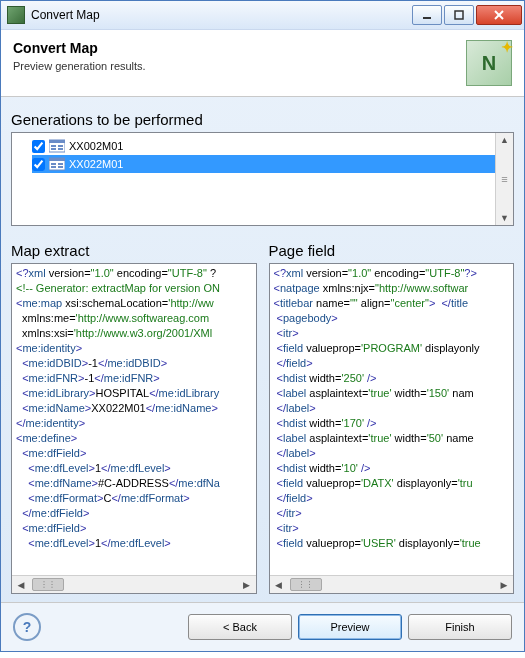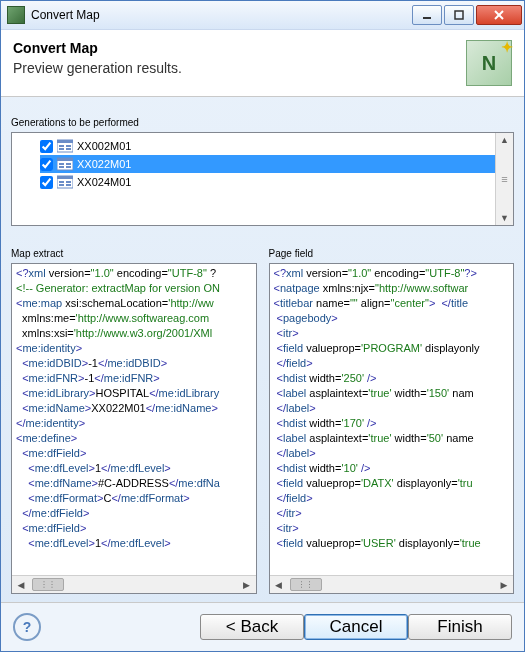--- a/index.html
+++ b/index.html
@@ -6,47 +6,47 @@
 .window{width:525px;height:652px;border:1px solid #4a7abc;box-sizing:border-box;position:relative;background:linear-gradient(to bottom,#eaf2fb 0,#dce9f7 100%);display:flex;flex-direction:column}
 .titlebar{height:28px;background:linear-gradient(to bottom,#f4f8fd,#d9e7f8);display:flex;align-items:center;padding:0 2px 0 6px;border-bottom:1px solid #c9d8ee}
 .titlebar .ticon{width:16px;height:16px;background:linear-gradient(135deg,#6fa36f,#3b6d3b);margin-right:6px;border:1px solid #2f5a2f}
 .titlebar .ttext{flex:1;font-size:12px;color:#000}
 .tbtn{width:28px;height:18px;margin-left:2px;border:1px solid #6b8ec1;border-radius:2px;display:flex;align-items:center;justify-content:center;background:linear-gradient(to bottom,#fdfefe,#d3e3f6)}
 .tbtn.close{width:44px;background:linear-gradient(to bottom,#f08474,#d7442b);border-color:#9c2c1b;color:#fff}
 .tbtn svg{width:12px;height:12px}
 .header{background:#fff;border-bottom:1px solid #c9c9c9;padding:10px 12px;display:flex;align-items:flex-start}
 .header .hleft{flex:1}
 .header h1{margin:0 0 4px 0;font-size:14px;font-weight:bold}
-.header .sub{font-size:14px;color:#333}
+.header .sub{font-size:11px;color:#333}
 .header .hicon{width:44px;height:44px;background:linear-gradient(135deg,#d8e9d8,#a8cfa8);border:1px solid #7aa77a;display:flex;align-items:center;justify-content:center;color:#2e6b2e;font-size:20px;font-weight:bold;position:relative}
 .header .hicon .star{position:absolute;top:-2px;right:-2px;color:#e6b800;font-size:14px}
 .content{flex:1;padding:8px 10px;display:flex;flex-direction:column;min-height:0}
-.section-label{font-size:10px;margin:12px 0 4px 0}
+.section-label{font-size:15px;margin:6px 0 4px 0}
 .listbox{border:1px solid #828790;background:#fff;height:92px;position:relative;display:flex}
-.listscroll{flex:1;overflow:hidden;padding:4px 0 0 28px}
+.listscroll{flex:1;overflow:hidden;padding:4px 0 0 20px}
 .row{display:flex;align-items:center;height:18px;font-size:11px}
 .row input[type=checkbox]{margin:0 4px 0 0;width:13px;height:13px}
 .row .mico{width:16px;height:14px;margin-right:4px;display:flex;align-items:center;justify-content:center}
 .row .mico svg{width:16px;height:14px}
 .row.sel{background:#3399ff;color:#fff}
 .vscroll{width:17px;background:#f0f0f0;border-left:1px solid #cfcfcf;display:flex;flex-direction:column;align-items:center;justify-content:space-between;padding:2px 0}
 .vscroll .arr{font-size:9px;color:#555}
 .vscroll .grip{font-size:11px;color:#888}
 .panes{flex:1;display:flex;gap:12px;margin-top:10px;min-height:0}
 .pane{flex:1;display:flex;flex-direction:column;min-width:0}
 .xmlbox{flex:1;border:1px solid #828790;background:#fff;overflow:hidden;display:flex;flex-direction:column}
 .xmlcontent{flex:1;overflow:hidden;padding:2px 4px;font-family:"Segoe UI",sans-serif;font-size:11px;line-height:15px;white-space:pre;position:relative}
 .hscroll{height:17px;background:#f0f0f0;border-top:1px solid #cfcfcf;display:flex;align-items:center;padding:0 2px}
 .hscroll .arr{font-size:9px;color:#555;width:14px;text-align:center}
 .hscroll .thumb{width:30px;height:11px;background:#cfcfcf;border:1px solid #a8a8a8;border-radius:2px;margin-left:4px;display:flex;align-items:center;justify-content:center;color:#777;font-size:8px}
 .hscroll .track{flex:1}
 .footer{border-top:1px solid #c9c9c9;padding:10px 12px;display:flex;align-items:center;background:#eef4fb}
 .help{width:24px;height:24px;border:2px solid #7a9cc6;border-radius:50%;color:#4a7abc;display:flex;align-items:center;justify-content:center;font-weight:bold;font-size:14px}
 .footer .spacer{flex:1}
-.btn{min-width:82px;height:24px;border:1px solid #8a8a8a;border-radius:3px;background:linear-gradient(to bottom,#fdfdfd,#e4e4e4);font-size:17px;display:flex;align-items:center;justify-content:center;padding:0 10px}
+.btn{min-width:82px;height:24px;margin-left:6px;border:1px solid #8a8a8a;border-radius:3px;background:linear-gradient(to bottom,#fdfdfd,#e4e4e4);font-size:11px;display:flex;align-items:center;justify-content:center;padding:0 10px}
 .btn.default{border:1px solid #2f6fb3;box-shadow:0 0 0 1px #8cb8e6 inset;background:linear-gradient(to bottom,#f6fbff,#d9ecfb)}
 
 .t{color:#1a4e8a}      
 .s{color:#1a7a1a}      
 .c{color:#1a7a1a}      
 .p{color:#3333aa}      
 .k{color:#000}         
 </style>
 </head>
 <body>
@@ -111,34 +111,20 @@
                 <rect x="0" y="1" width="16" height="12" fill="#fff" stroke="#6a8cc7"></rect>
                 <rect x="0" y="1" width="16" height="3" fill="#6a8cc7"></rect>
                 <rect x="2" y="6" width="5" height="2" fill="#6a8cc7"></rect>
                 <rect x="2" y="9" width="5" height="2" fill="#6a8cc7"></rect>
                 <rect x="9" y="6" width="5" height="2" fill="#6a8cc7"></rect>
                 <rect x="9" y="9" width="5" height="2" fill="#6a8cc7"></rect>
               </svg>
             </span>
             <span>XX022M01</span>
           </div>
-          <div class="row">
-            <input type="checkbox" checked="" style="">
-            <span class="mico">
-              <svg viewBox="0 0 16 14">
-                <rect x="0" y="1" width="16" height="12" fill="#fff" stroke="#6a8cc7"></rect>
-                <rect x="0" y="1" width="16" height="3" fill="#6a8cc7"></rect>
-                <rect x="2" y="6" width="5" height="2" fill="#6a8cc7"></rect>
-                <rect x="2" y="9" width="5" height="2" fill="#6a8cc7"></rect>
-                <rect x="9" y="6" width="5" height="2" fill="#6a8cc7"></rect>
-                <rect x="9" y="9" width="5" height="2" fill="#6a8cc7"></rect>
-              </svg>
-            </span>
-            <span>XX024M01</span>
-          </div>
         </div>
       <div class="vscroll">
         <span class="arr">▲</span>
         <span class="grip">≡</span>
         <span class="arr">▼</span>
       </div>
     </div>
 
     <div class="panes">
       <div class="pane">
@@ -166,17 +152,17 @@
         </div>
       </div>
     </div>
 
   </div>
 
   <div class="footer">
     <div class="help">?</div>
     <div class="spacer"></div>
     <div class="btn">&lt; Back</div>
-    <div class="btn default">Cancel</div>
+    <div class="btn default">Preview</div>
     <div class="btn">Finish</div>
   </div>
 
 </div>
 
 </body></html>

